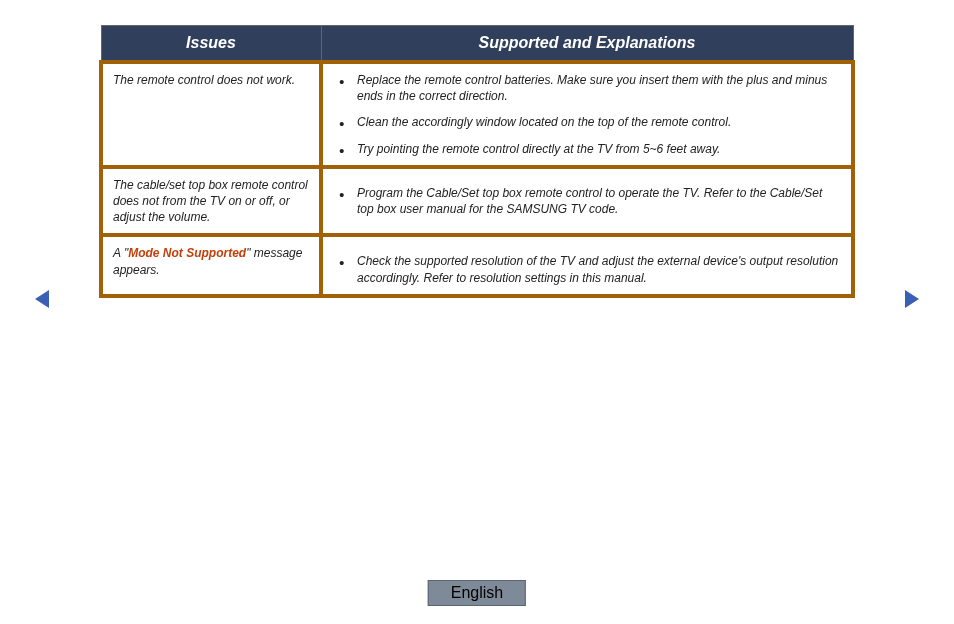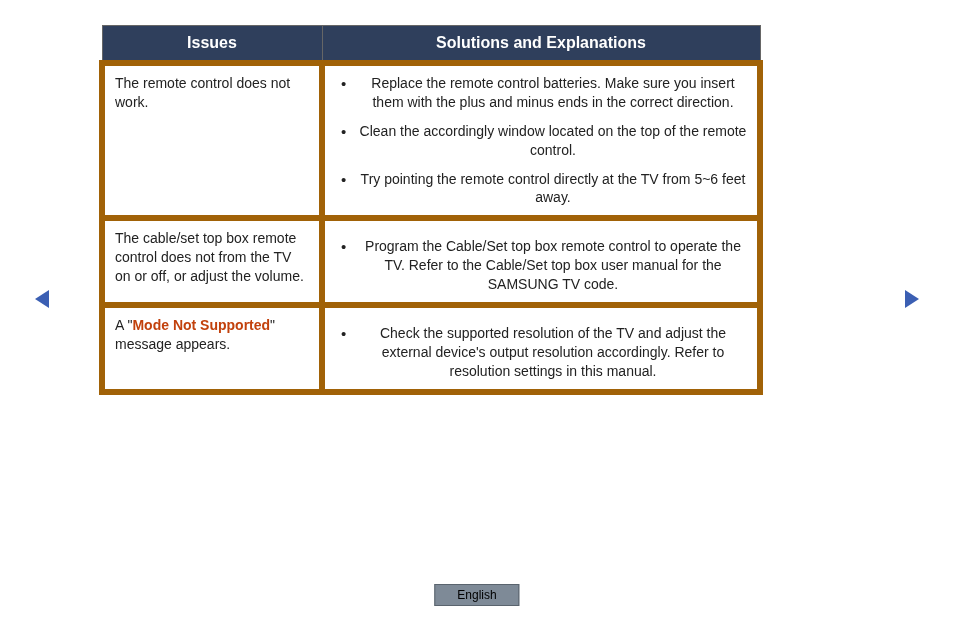--- a/index.html
+++ b/index.html
@@ -7,50 +7,50 @@
       width: 954px;
       height: 624px;
       font-family: Arial, Helvetica, sans-serif;
       background: #ffffff;
       position: relative;
     }
     .content-wrapper {
       position: absolute;
       top: 25px;
       left: 99px;
-      width: 664px;
+      width: 756px;
+      font-style: italic;
     }
     table {
       width: 100%;
       border-collapse: collapse;
       border: 1px solid #666;
     }
     th {
       background: #2f3f5c;
       color: #ffffff;
       font-weight: bold;
       font-size: 16px;
       text-align: center;
       padding: 8px 6px;
       border: 1px solid #666;
     }
     th.col-issues { width: 220px; }
     td {
       vertical-align: top;
       padding: 8px 10px;
-      border: 6px solid #a16207;
-      font-size: 14px;
+      border: 4px solid #a16207;
+      font-size: 12px;
       line-height: 1.35;
       color: #222;
     }
     td.issue-cell { width: 220px; }
     ul {
       list-style: none;
       padding-left: 0;
-      text-align: center;
     }
     ul li {
       position: relative;
       padding-left: 24px;
       margin-bottom: 10px;
     }
     ul li:last-child { margin-bottom: 0; margin-top: 8px; }
     ul li::before {
       content: "•";
       position: absolute;
@@ -82,37 +82,37 @@
       border-bottom: 9px solid transparent;
       border-left: 14px solid #3b5fb3;
     }
     .lang-badge {
       position: absolute;
       bottom: 18px;
       left: 50%;
       transform: translateX(-50%);
       background: #7e8a97;
       color: #000;
-      font-size: 12px;
+      font-size: 16px;
       padding: 3px 22px;
       border: 1px solid #5a646e;
     }
   </style>
 </head>
 <body>
 
 <div class="nav-arrow nav-left"></div>
 <div class="nav-arrow nav-right"></div>
 
 <div class="content-wrapper">
   <table>
     <thead>
       <tr>
         <th class="col-issues">Issues</th>
-        <th>Solutions and Explanations</th>
+        <th>Supported and Explanations</th>
       </tr>
     </thead>
     <tbody>
       <tr>
         <td class="issue-cell">The remote control does not work.</td>
         <td>
           <ul>
             <li>Replace the remote control batteries. Make sure you insert them with the plus and minus ends in the correct direction.</li>
             <li>Clean the accordingly window located on the top of the remote control.</li>
             <li>Try pointing the remote control directly at the TV from 5~6 feet away.</li>

